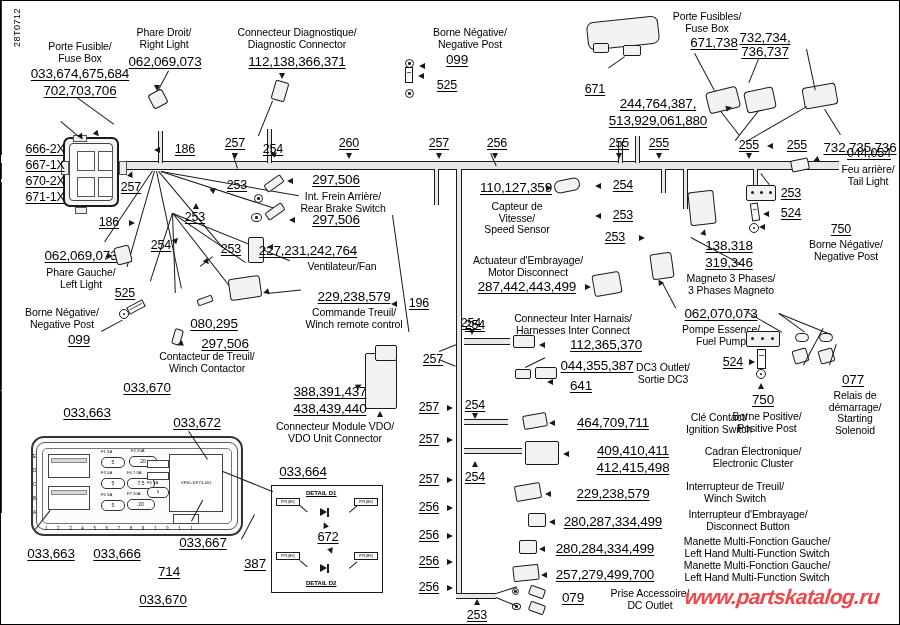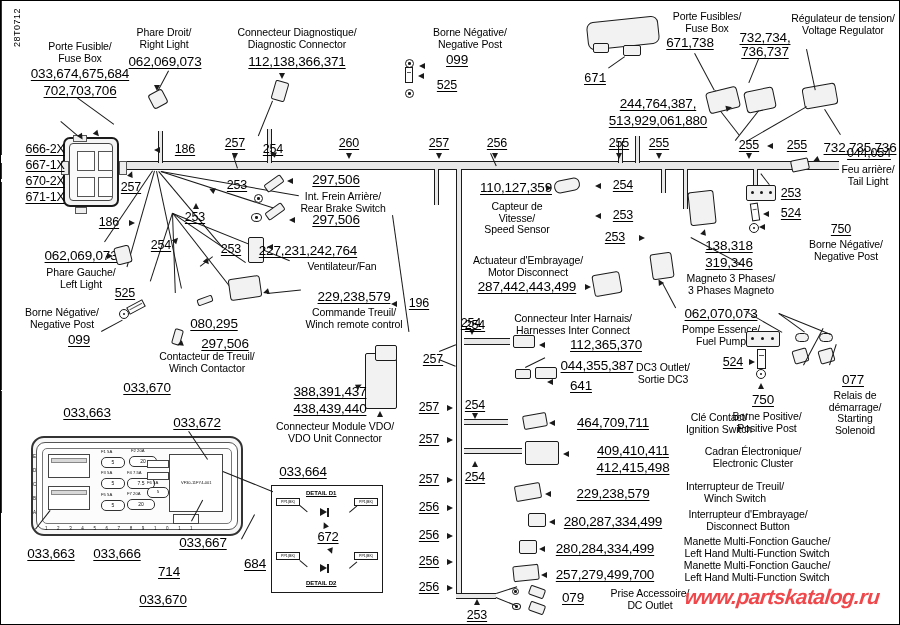--- a/index.html
+++ b/index.html
@@ -281,34 +281,32 @@
   <div class="arr arr-l" style="left:418px;top:62px;"></div>
   <div class="ring" style="left:404px;top:58px;width:9px;height:9px;"></div>
   <div class="conn" style="left:404px;top:66px;width:8px;height:16px;"></div>
   <div class="num" style="left:428px;top:78px;width:36px;">525</div>
   <div class="arr arr-l" style="left:417px;top:72px;"></div>
   <div class="ring" style="left:404px;top:88px;width:9px;height:9px;"></div>
 
   <div class="conn-sk" style="left:586px;top:18px;width:72px;height:28px;border-radius:7px;transform:rotate(-6deg);"></div>
   <div class="conn-sk" style="left:592px;top:42px;width:16px;height:10px;border-radius:2px;"></div>
   <div class="conn-sk" style="left:622px;top:44px;width:18px;height:11px;border-radius:2px;"></div>
-  <div class="num" style="left:576px;top:72px;width:36px;font-family:Liberation Mono, monospace;">671</div>
+  <div class="num" style="left:576px;top:82px;width:36px;">671</div>
   <div class="wirev" style="left:594px;top:54px;height:16px;width:1.2px;background:#333;"></div>
   <div class="diag" style="left:624px;top:56px;width:20px;transform:rotate(145deg);"></div>
 
   <div class="lbl" style="left:652px;top:10px;width:108px;">Porte Fusibles/
 Fuse Box</div>
-  <div class="num big" style="left:648px;top:35px;width:82px;text-align:center;">671,738</div>
+  <div class="num big" style="left:672px;top:35px;width:82px;text-align:center;">671,738</div>
   <div class="diag" style="left:694px;top:52px;width:42px;transform:rotate(62deg);"></div>
   <div class="arr arr-d" style="left:712px;top:90px;transform:rotate(28deg);"></div>
 
   <div class="num big" style="left:730px;top:30px;width:68px;white-space:pre-line;text-align:center;">732,734,
 736,737</div>
-  <div class="lbl" style="left:784px;top:12px;width:116px;">Régulateur de tension/
-Voltage Regulator</div>
   <div class="num big" style="left:818px;top:140px;width:82px;">732,735,736</div>
 
   <div class="conn-sk" style="left:706px;top:88px;width:32px;height:22px;border-radius:4px;transform:rotate(-14deg);"></div>
   <div class="conn-sk" style="left:744px;top:88px;width:30px;height:22px;border-radius:4px;transform:rotate(-12deg);"></div>
   <div class="conn-sk" style="left:802px;top:84px;width:34px;height:22px;border-radius:4px;transform:rotate(-10deg);"></div>
   <div class="diag" style="left:758px;top:58px;width:26px;transform:rotate(112deg);"></div>
   <div class="diag" style="left:806px;top:48px;width:42px;transform:rotate(78deg);"></div>
   <div class="diag" style="left:824px;top:108px;width:30px;transform:rotate(58deg);"></div>
 
   <div class="diag" style="left:758px;top:110px;width:38px;transform:rotate(128deg);"></div>
@@ -674,21 +672,21 @@
 
   <div class="num big" style="left:126px;top:592px;width:72px;">033,670</div>
   <div class="wirev" style="left:162px;top:520px;height:70px;width:1px;background:#333;"></div>
 
   <div class="num big" style="left:148px;top:564px;width:40px;">714</div>
   <div class="wirev" style="left:168px;top:536px;height:26px;width:1px;background:#333;"></div>
 
   <div class="num big" style="left:166px;top:535px;width:72px;">033,667</div>
   <div class="diag" style="left:190px;top:520px;width:24px;transform:rotate(-62deg);"></div>
 
-  <div class="num big" style="left:234px;top:556px;width:40px;">684</div>
+  <div class="num big" style="left:234px;top:556px;width:40px;">387</div>
   <div class="diag" style="left:240px;top:538px;width:28px;transform:rotate(-62deg);"></div>
 
   <div id="detail-box">
     <div class="dt-title" style="left:34px;top:4px;">DETAIL D1</div>
     <div class="dt-pin" style="left:4px;top:12px;width:24px;">PP1(BK)</div>
     <div class="dt-pin" style="left:82px;top:12px;width:24px;">PP1(BK)</div>
     <div class="diode" style="left:48px;top:22px;"></div>
     <div class="diode-bar" style="left:55px;top:22px;"></div>
     <div class="wireh" style="left:34px;top:26px;width:14px;"></div>
     <div class="wireh" style="left:57px;top:26px;width:20px;"></div>

